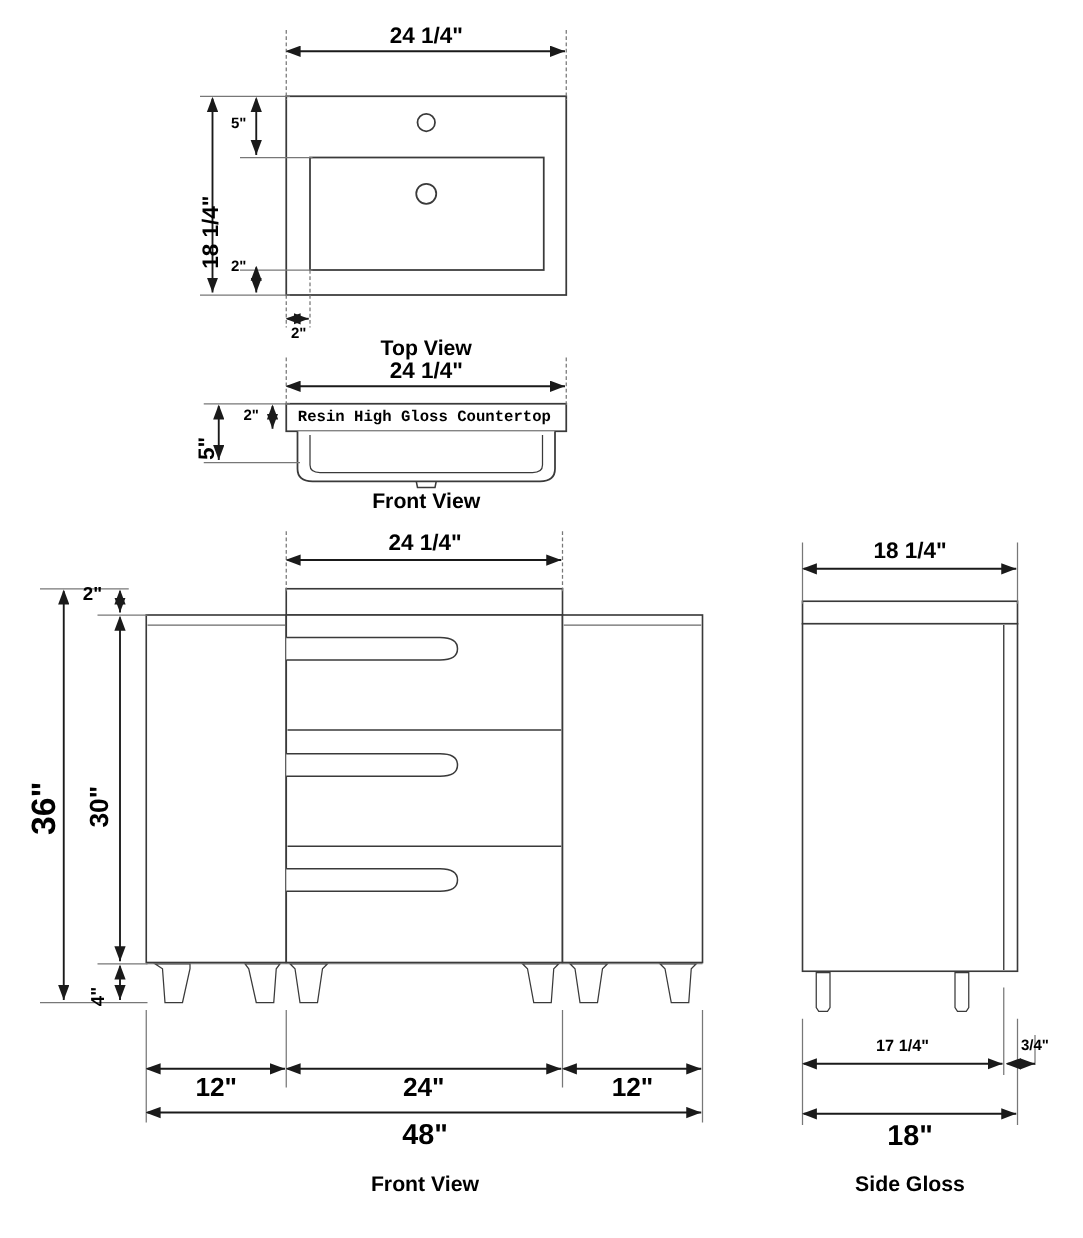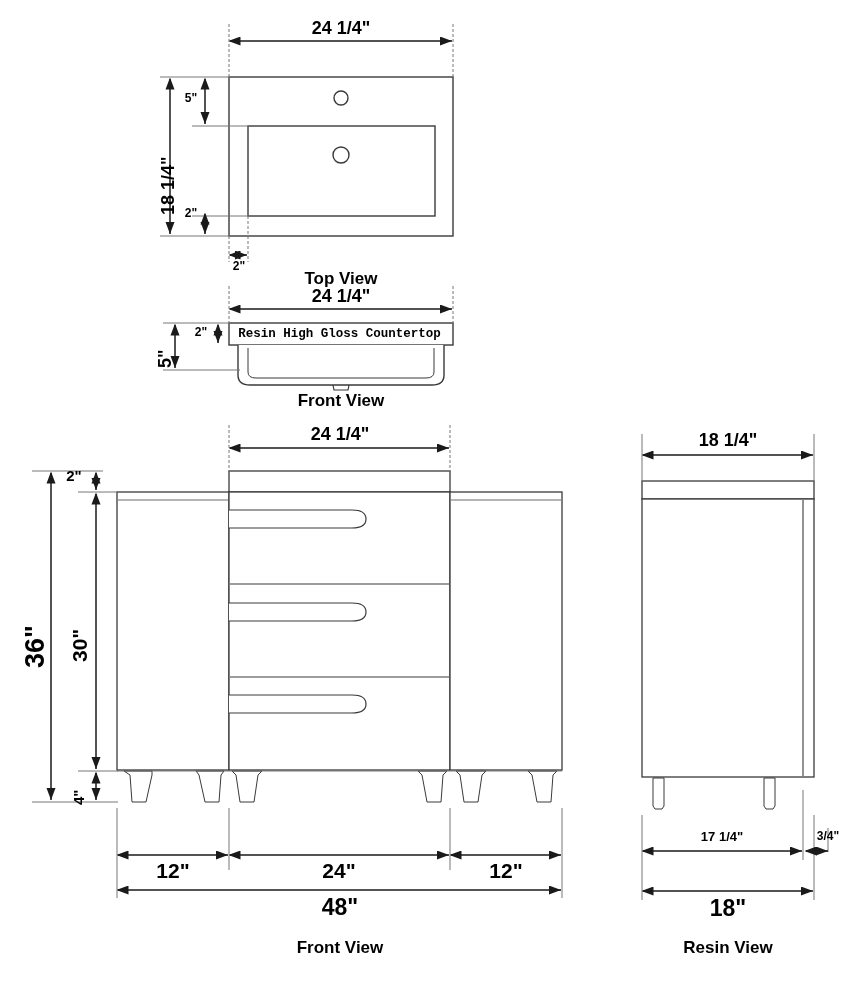--- a/index.html
+++ b/index.html
@@ -220,15 +220,15 @@
   <div class="hlabel" style="left:133px;top:859px;width:80px;font-size:21px;">12"</div>
   <div class="hlabel" style="left:299px;top:859px;width:80px;font-size:21px;">24"</div>
   <div class="hlabel" style="left:466px;top:859px;width:80px;font-size:21px;">12"</div>
   <div class="hlabel" style="left:300px;top:894px;width:80px;font-size:23px;">48"</div>
   <div class="viewtitle" style="left:260px;top:938px;width:160px;">Front View</div>
 
   <div class="hlabel" style="left:648px;top:430px;width:160px;font-size:18px;">18 1/4"</div>
   <div class="hlabel" style="left:662px;top:829px;width:120px;font-size:13px;">17 1/4"</div>
   <div class="hlabel" style="left:800px;top:829px;width:56px;font-size:12px;">3/4"</div>
   <div class="hlabel" style="left:688px;top:895px;width:80px;font-size:23px;">18"</div>
-  <div class="viewtitle" style="left:648px;top:938px;width:160px;">Resin View</div>
+  <div class="viewtitle" style="left:648px;top:938px;width:160px;">Side Gloss</div>
 
 </div>
 
 </body></html>

